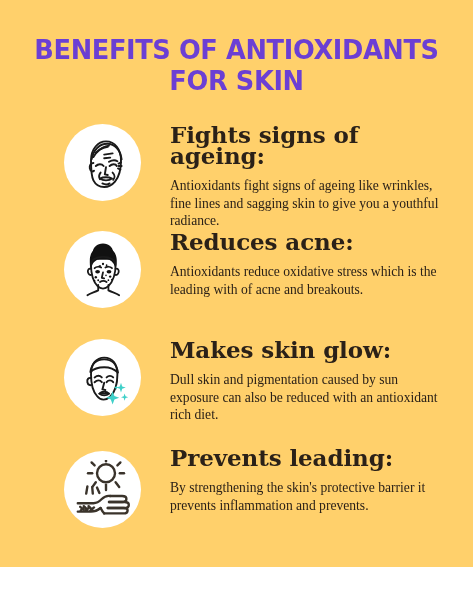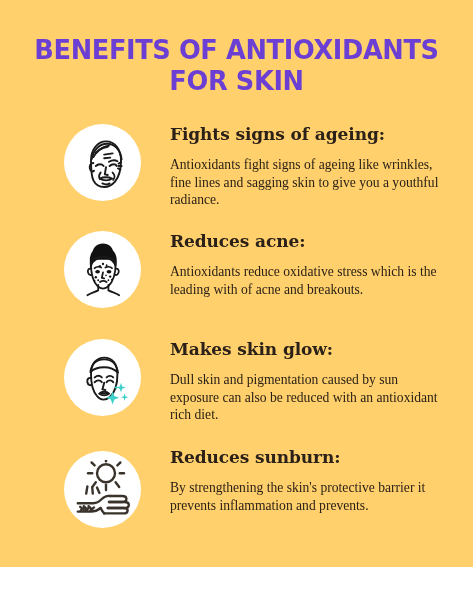--- a/index.html
+++ b/index.html
@@ -80,21 +80,21 @@
   .text-col {
     position: absolute;
     left: 170px;
     top: 0;
     width: 290px;
   }
   .benefit-heading {
     margin: 0;
     font-family: "DejaVu Serif", "Liberation Serif", serif;
     font-weight: bold;
-    font-size: 17px;
+    font-size: 23px;
     line-height: 21px;
     color: #2B2118;
     letter-spacing: -0.1px;
   }
   .benefit-body {
     margin: 11px 12px 0 0;
     font-family: "Liberation Serif", "DejaVu Serif", serif;
     font-size: 13.6px;
     line-height: 17.5px;
     color: #2B2118;
@@ -267,18 +267,18 @@
           <path d="M12 78 L18 83"></path>
           <path d="M18 77 L24 83"></path>
           <path d="M26 77 L32 83"></path>
           <path d="M13 84 L19 79"></path>
           <path d="M21 84 L27 79"></path>
           <path d="M29 84 L35 79"></path>
         </g>
       </svg>
     </div>
     <div class="text-col">
-      <p class="benefit-heading">Reduces sunburn:</p>
+      <p class="benefit-heading">Prevents leading:</p>
       <p class="benefit-body">By strengthening the skin's protective barrier it prevents inflammation and prevents.</p>
     </div>
   </div>
 
 </div>
 
 </body></html>

